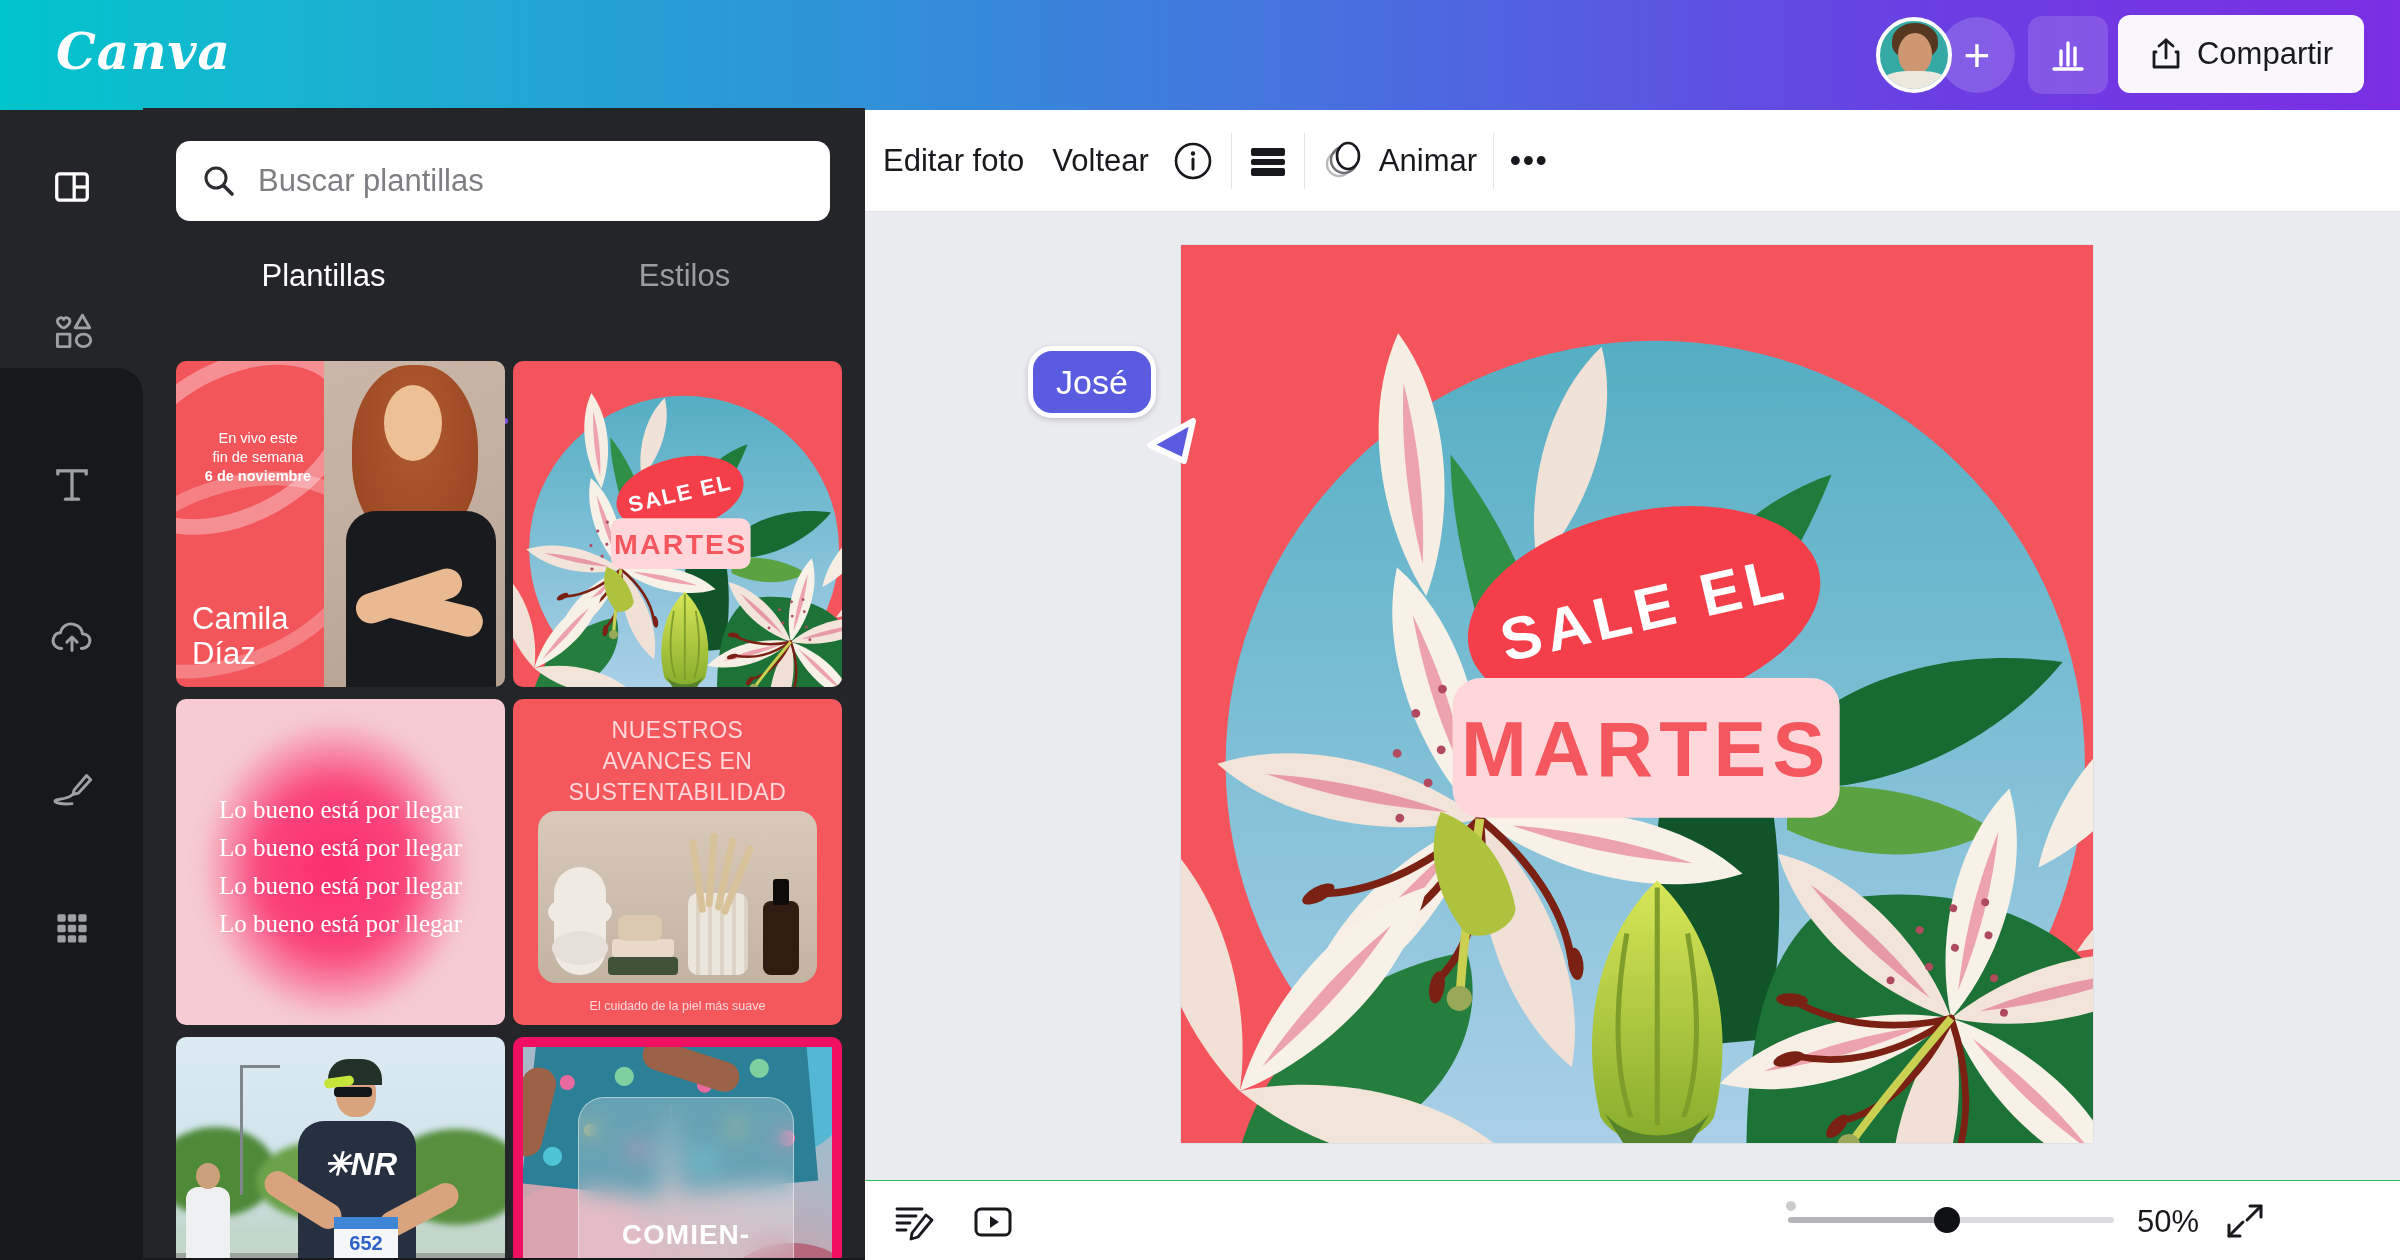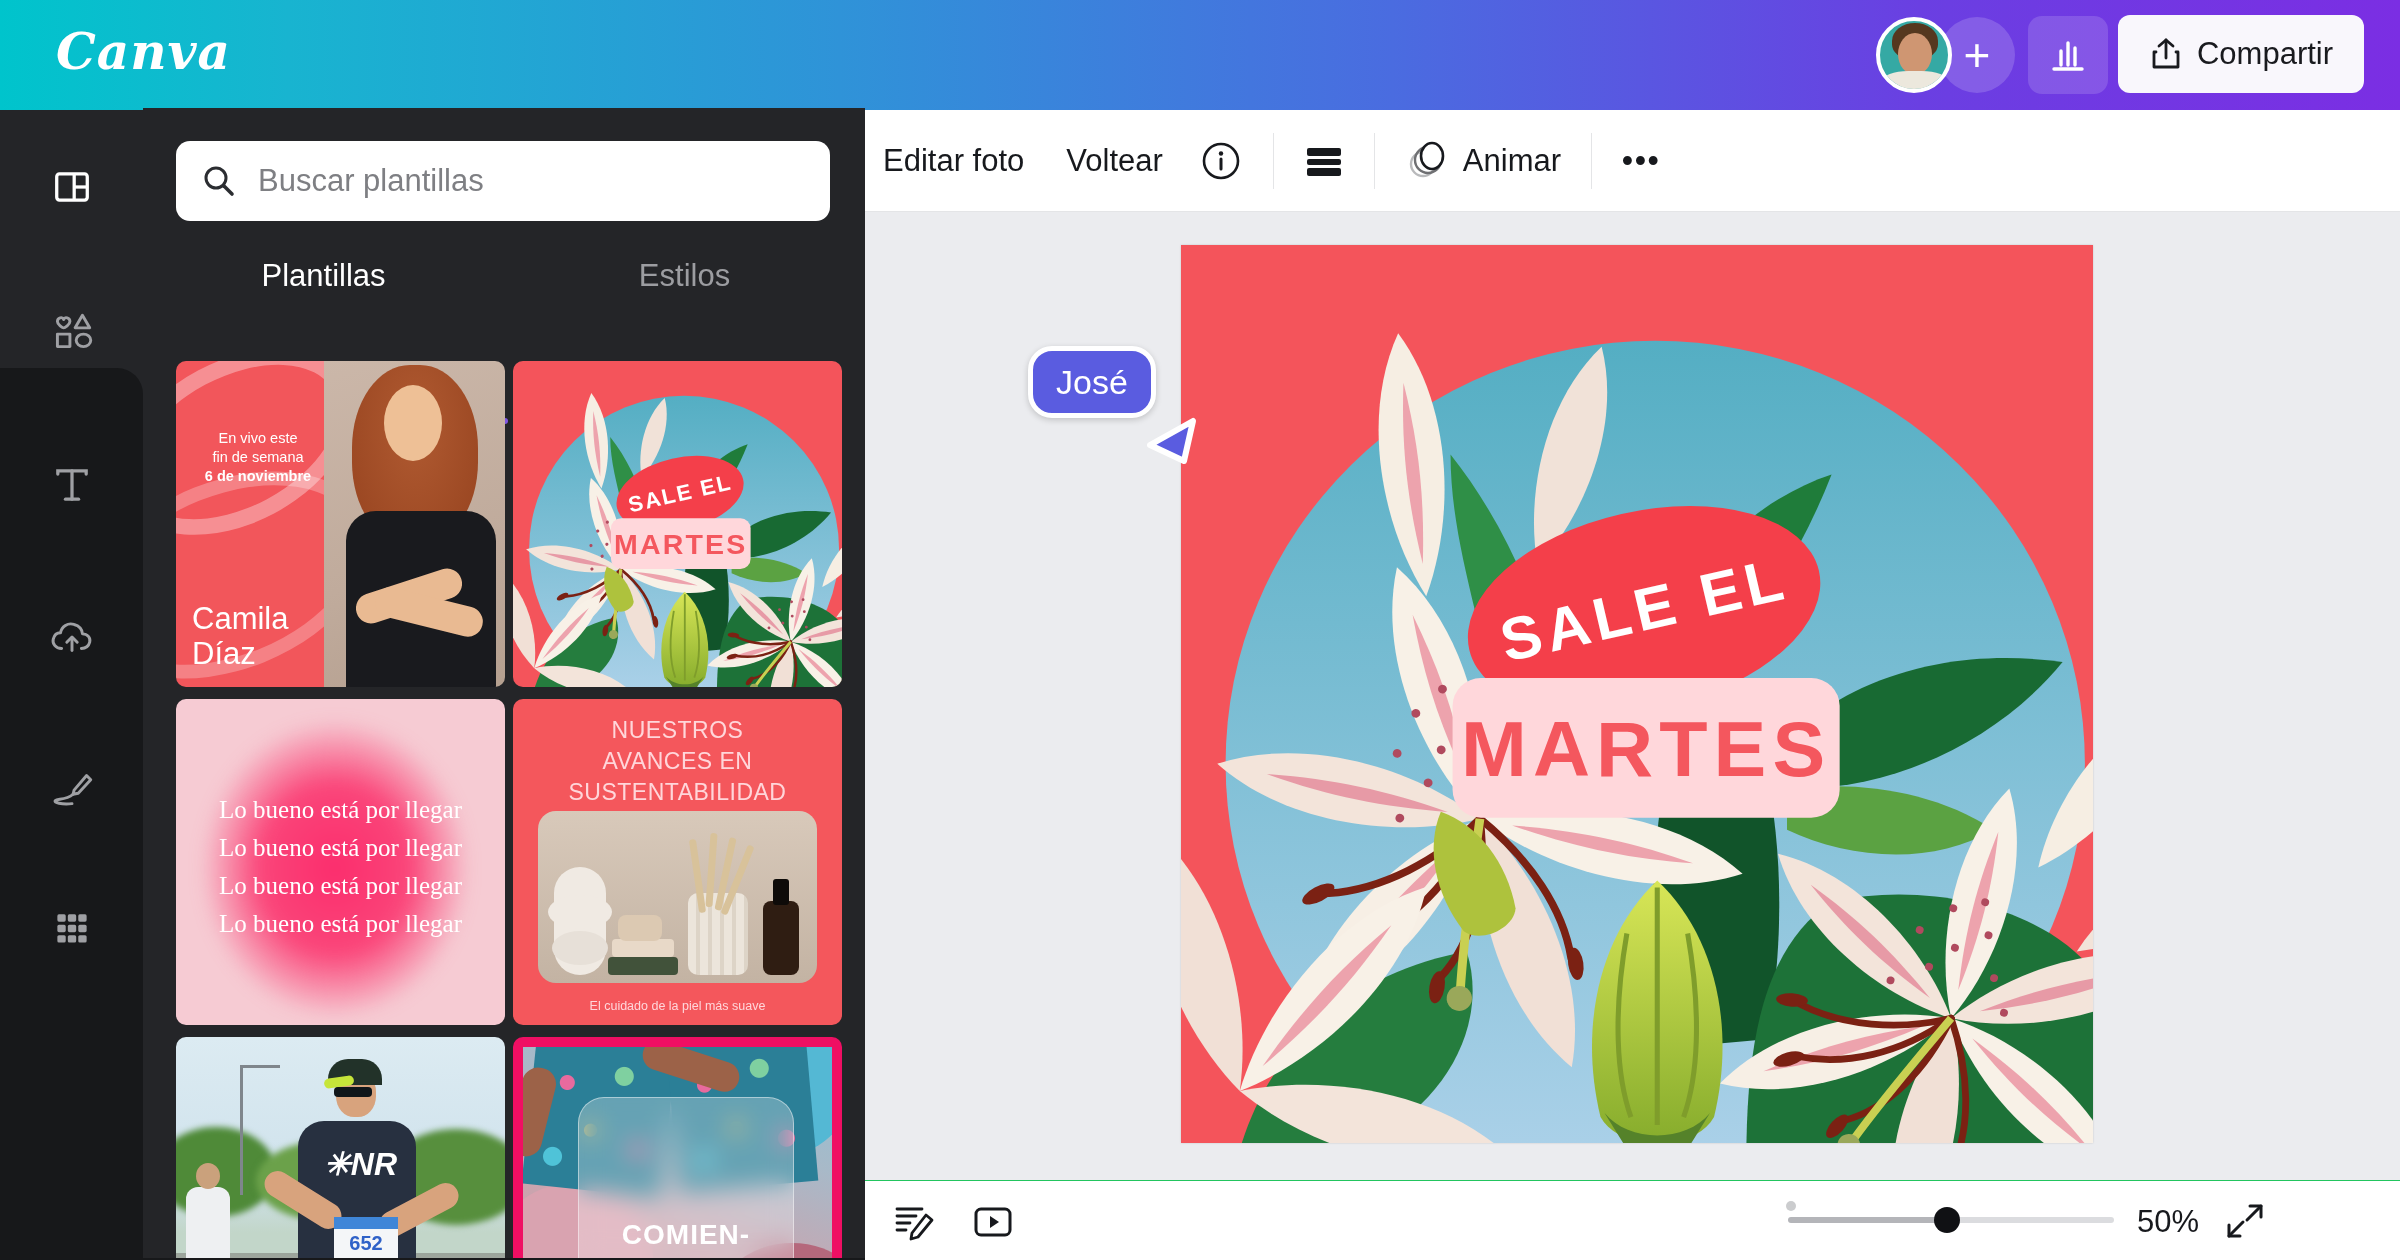--- a/index.html
+++ b/index.html
@@ -93,21 +93,21 @@
      radial-gradient(circle at 45% 60%,#f0c04a 6px,transparent 7px),
      radial-gradient(circle at 80% 70%,#e86a9e 8px,transparent 9px),
      radial-gradient(circle at 20% 80%,#4fc3d8 9px,transparent 10px),
      #2b7f97;}
   .t6-arm{position:absolute;background:#9c6248;border-radius:16px;}
   .t6-dome{position:absolute;right:-40px;bottom:-30px;width:160px;height:140px;background:#b5687c;border-radius:50%;}
   .t6-glass{position:absolute;left:55px;top:50px;width:214px;height:266px;border-radius:26px;background:rgba(255,255,255,0.28);border:1px solid rgba(255,255,255,0.45);backdrop-filter:blur(12px);}
   .t6-txt{position:absolute;left:0;top:118px;width:214px;text-align:center;color:#fff;font-size:28px;line-height:37px;font-weight:800;letter-spacing:1px;}
 
   
-  #toolbar{left:865px;top:110px;width:1535px;height:102px;background:#fff;border-bottom:1px solid #e4e5e7;display:flex;align-items:center;box-sizing:border-box;padding-left:18px;gap:30px;}
+  #toolbar{left:865px;top:110px;width:1535px;height:102px;background:#fff;border-bottom:1px solid #e4e5e7;display:flex;align-items:center;box-sizing:border-box;padding-left:18px;gap:16px;}
   .tb-label{font-size:31px;color:#17191d;}
   .tb-divider{width:1px;height:56px;background:#e4e5e7;}
   #canvas-area{left:865px;top:212px;width:1535px;height:968px;background:#ebecef;overflow:hidden;}
   #design-page{left:316px;top:33px;width:912px;height:898px;box-shadow:0 0 2px rgba(0,0,0,0.15);}
   .svg-badge{font-family:"Liberation Sans",sans-serif;font-size:60px;font-weight:600;fill:#fff;letter-spacing:5px;}
   .svg-title{font-family:"Liberation Sans",sans-serif;font-size:78px;font-weight:600;fill:#f4575e;letter-spacing:6px;}
   #cursor-label{left:163px;top:134px;width:128px;height:72px;background:#5a5ce0;border:5px solid #fff;border-radius:24px;box-sizing:border-box;display:flex;align-items:center;justify-content:center;color:#fff;font-size:34px;font-weight:500;box-shadow:0 2px 6px rgba(0,0,0,0.18);}
   #cursor-arrow{left:278px;top:196px;}
 
   #footer{left:865px;top:1180px;width:1535px;height:80px;background:#fff;border-top:1px solid #22c55e;}

